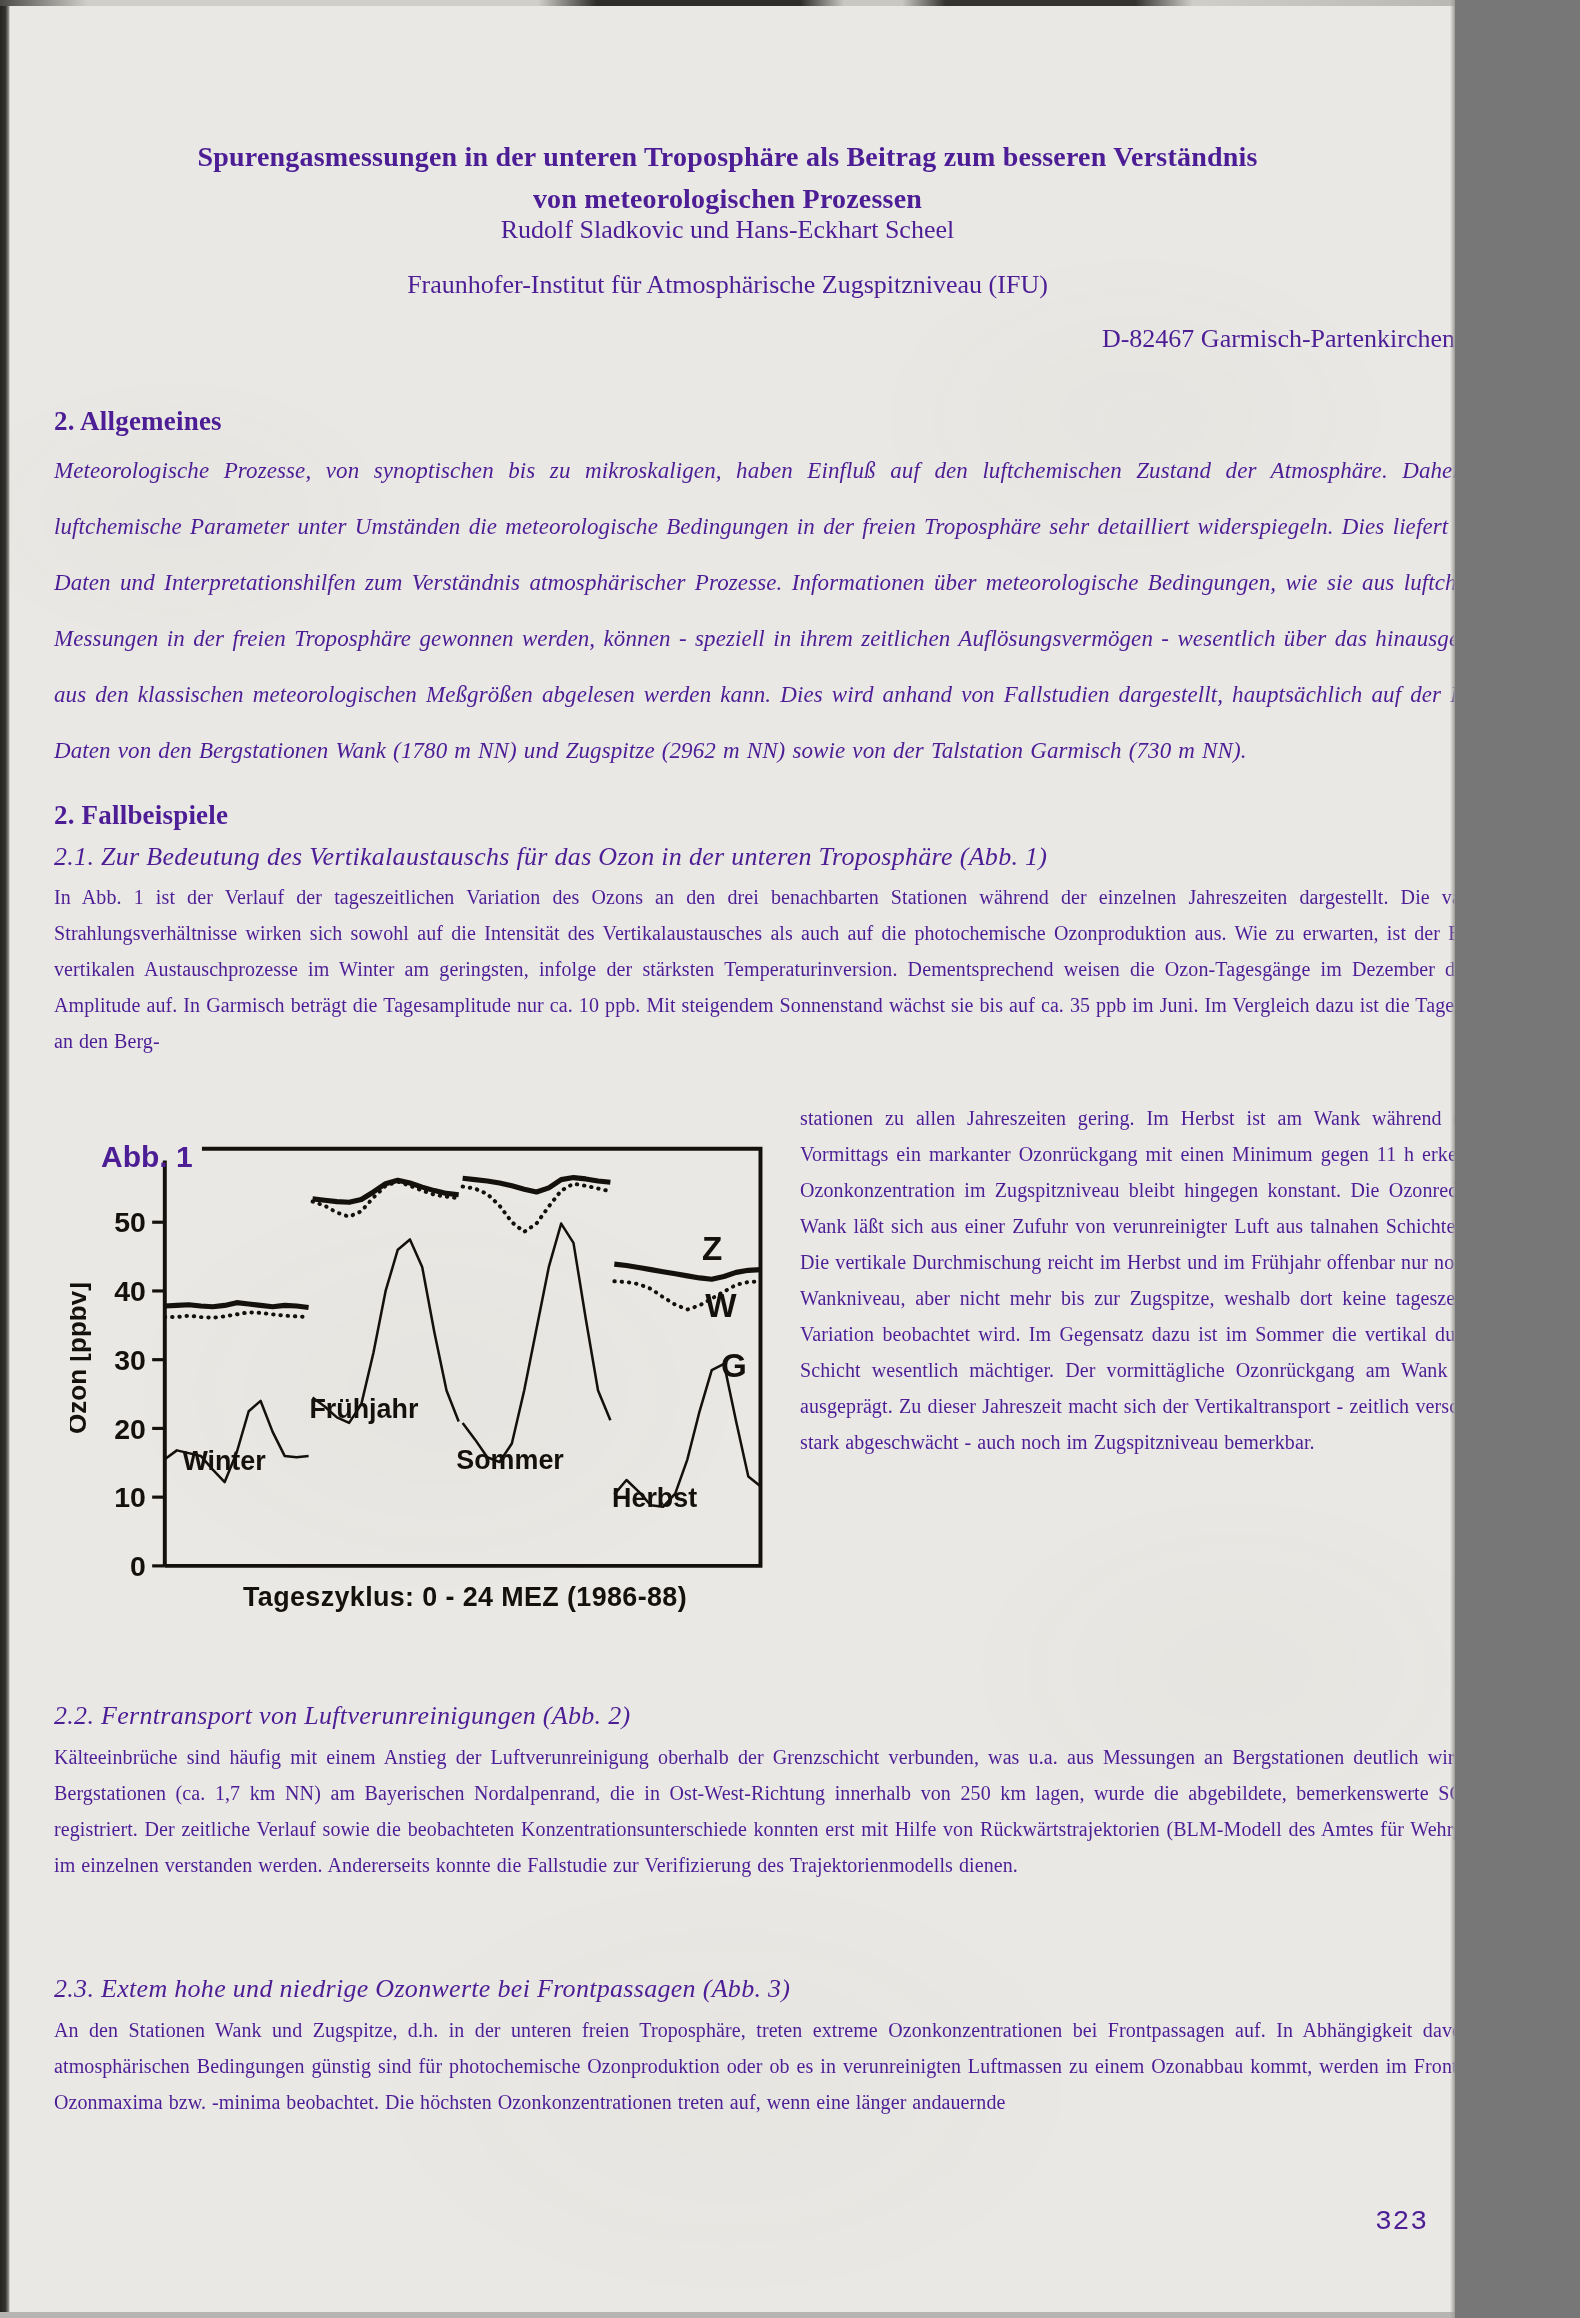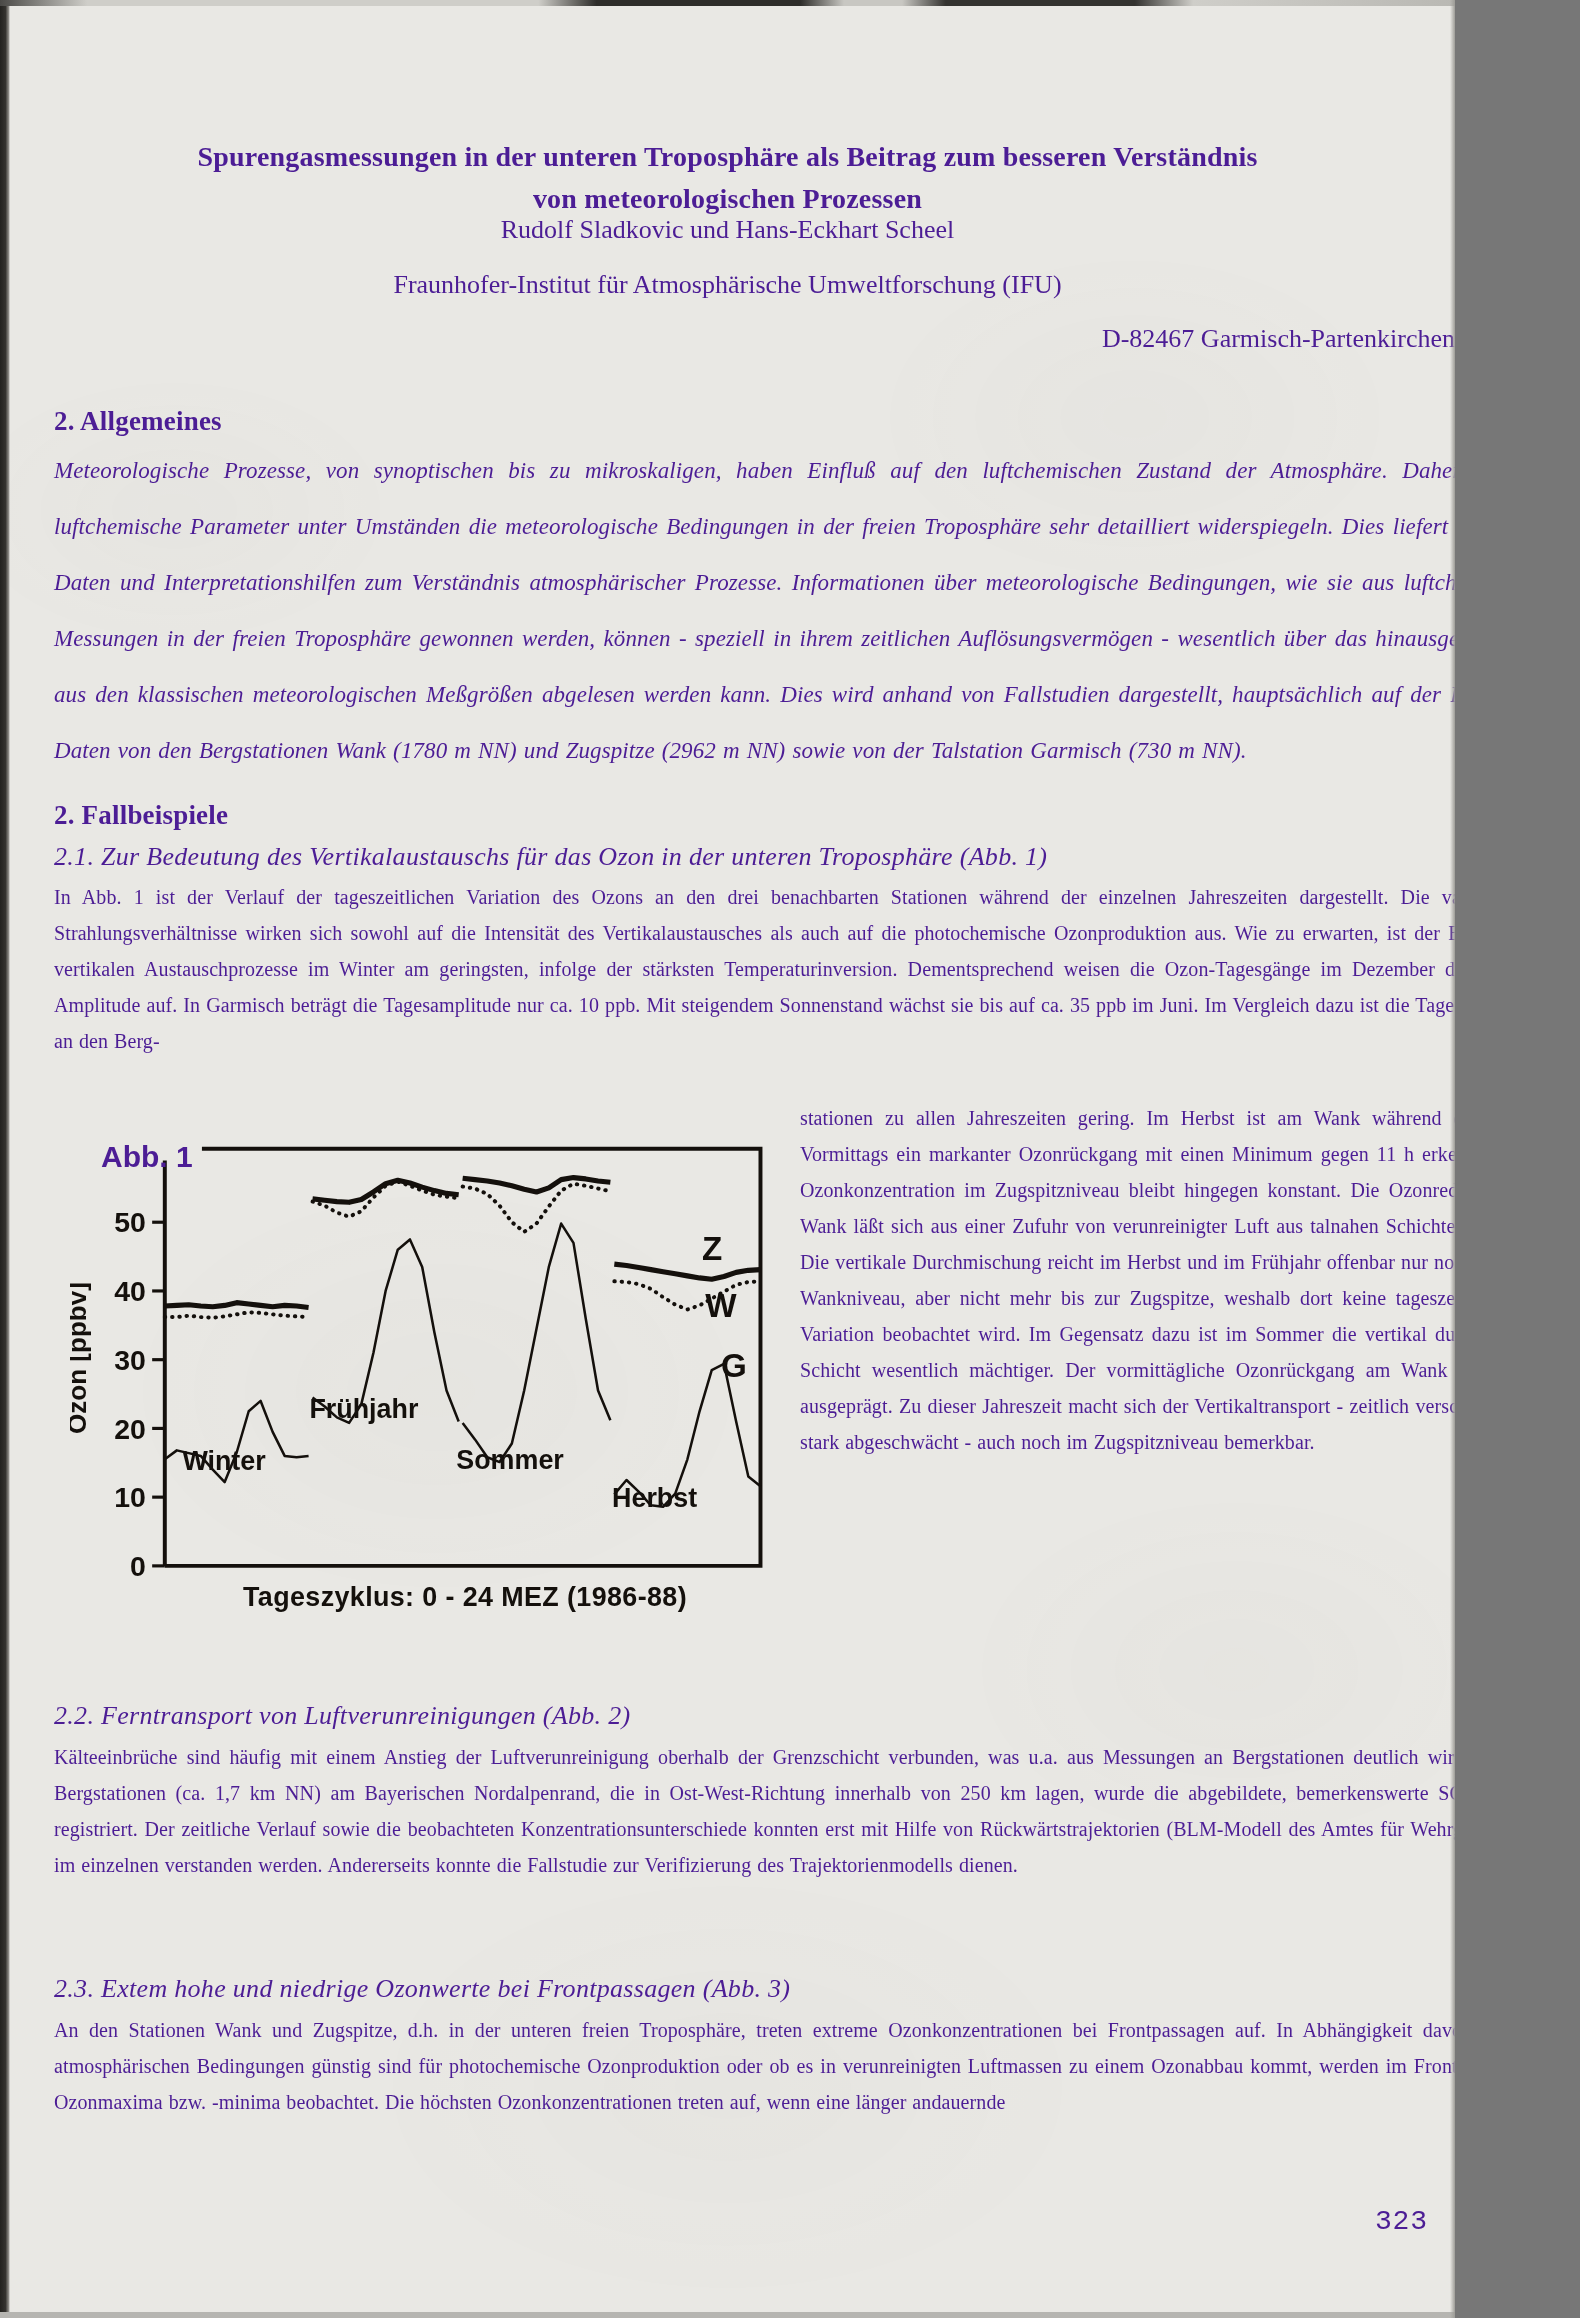--- a/index.html
+++ b/index.html
@@ -46,21 +46,21 @@
 </head>
 <body>
 
 <div class="page">
   <div class="mottle"></div>
 
   <div class="abs center" style="top:141px;">
     <div class="t1">Spurengasmessungen in der unteren Troposphäre als Beitrag zum besseren Verständnis</div>
     <div class="t1" style="margin-top:10.3px;">von meteorologischen Prozessen</div>
     <div class="byline" style="">Rudolf Sladkovic und Hans-Eckhart Scheel</div>
-    <div class="byline" style="margin-top:24.5px;">Fraunhofer-Institut für Atmosphärische Umweltforschung (IFU)</div>
+    <div class="byline" style="margin-top:24.5px;">Fraunhofer-Institut für Atmosphärische Zugspitzniveau (IFU)</div>
     <div class="byline" style="margin-top:24.5px;text-align:right;">D-82467 Garmisch-Partenkirchen</div>
   </div>
 
   <div class="abs h-num" style="left:54px;top:406px;">2. Allgemeines</div>
   <div class="abs body-text" style="left:54px;top:443px;width:1489px;">Meteorologische Prozesse, von synoptischen bis zu mikroskaligen, haben Einfluß auf den luftchemischen Zustand der Atmosphäre. Daher können luftchemische Parameter unter Umständen die meteorologische Bedingungen in der freien Troposphäre sehr detailliert widerspiegeln. Dies liefert wertvolle Daten und Interpretationshilfen zum Verständnis atmosphärischer Prozesse. Informationen über meteorologische Bedingungen, wie sie aus luftchemischen Messungen in der freien Troposphäre gewonnen werden, können - speziell in ihrem zeitlichen Auflösungsvermögen - wesentlich über das hinausgehen, was aus den klassischen meteorologischen Meßgrößen abgelesen werden kann. Dies wird anhand von Fallstudien dargestellt, hauptsächlich auf der Basis von Daten von den Bergstationen Wank (1780 m NN) und Zugspitze (2962 m NN) sowie von der Talstation Garmisch (730 m NN).</div>
 
   <div class="abs h-num" style="left:54px;top:800px;">2. Fallbeispiele</div>
 
   <div class="abs h-sub" style="left:54px;top:842px;">2.1.  Zur Bedeutung des Vertikalaustauschs für das Ozon in der unteren Troposphäre (Abb. 1)</div>
   <div class="abs body-text2" style="left:54px;top:879px;width:1489px;">In Abb. 1 ist der Verlauf der tageszeitlichen Variation des Ozons an den drei benachbarten Stationen während der einzelnen Jahreszeiten dargestellt. Die variierenden Strahlungsverhältnisse wirken sich sowohl auf die Intensität des Vertikalaustausches als auch auf die photochemische Ozonproduktion aus. Wie zu erwarten, ist der Einfluß der vertikalen Austauschprozesse im Winter am geringsten, infolge der stärksten Temperaturinversion. Dementsprechend weisen die Ozon-Tagesgänge im Dezember die kleinste Amplitude auf. In Garmisch beträgt die Tagesamplitude nur ca. 10 ppb. Mit steigendem Sonnenstand wächst sie bis auf ca. 35 ppb im Juni. Im Vergleich dazu ist die Tagesamplitude an den Berg-</div>

